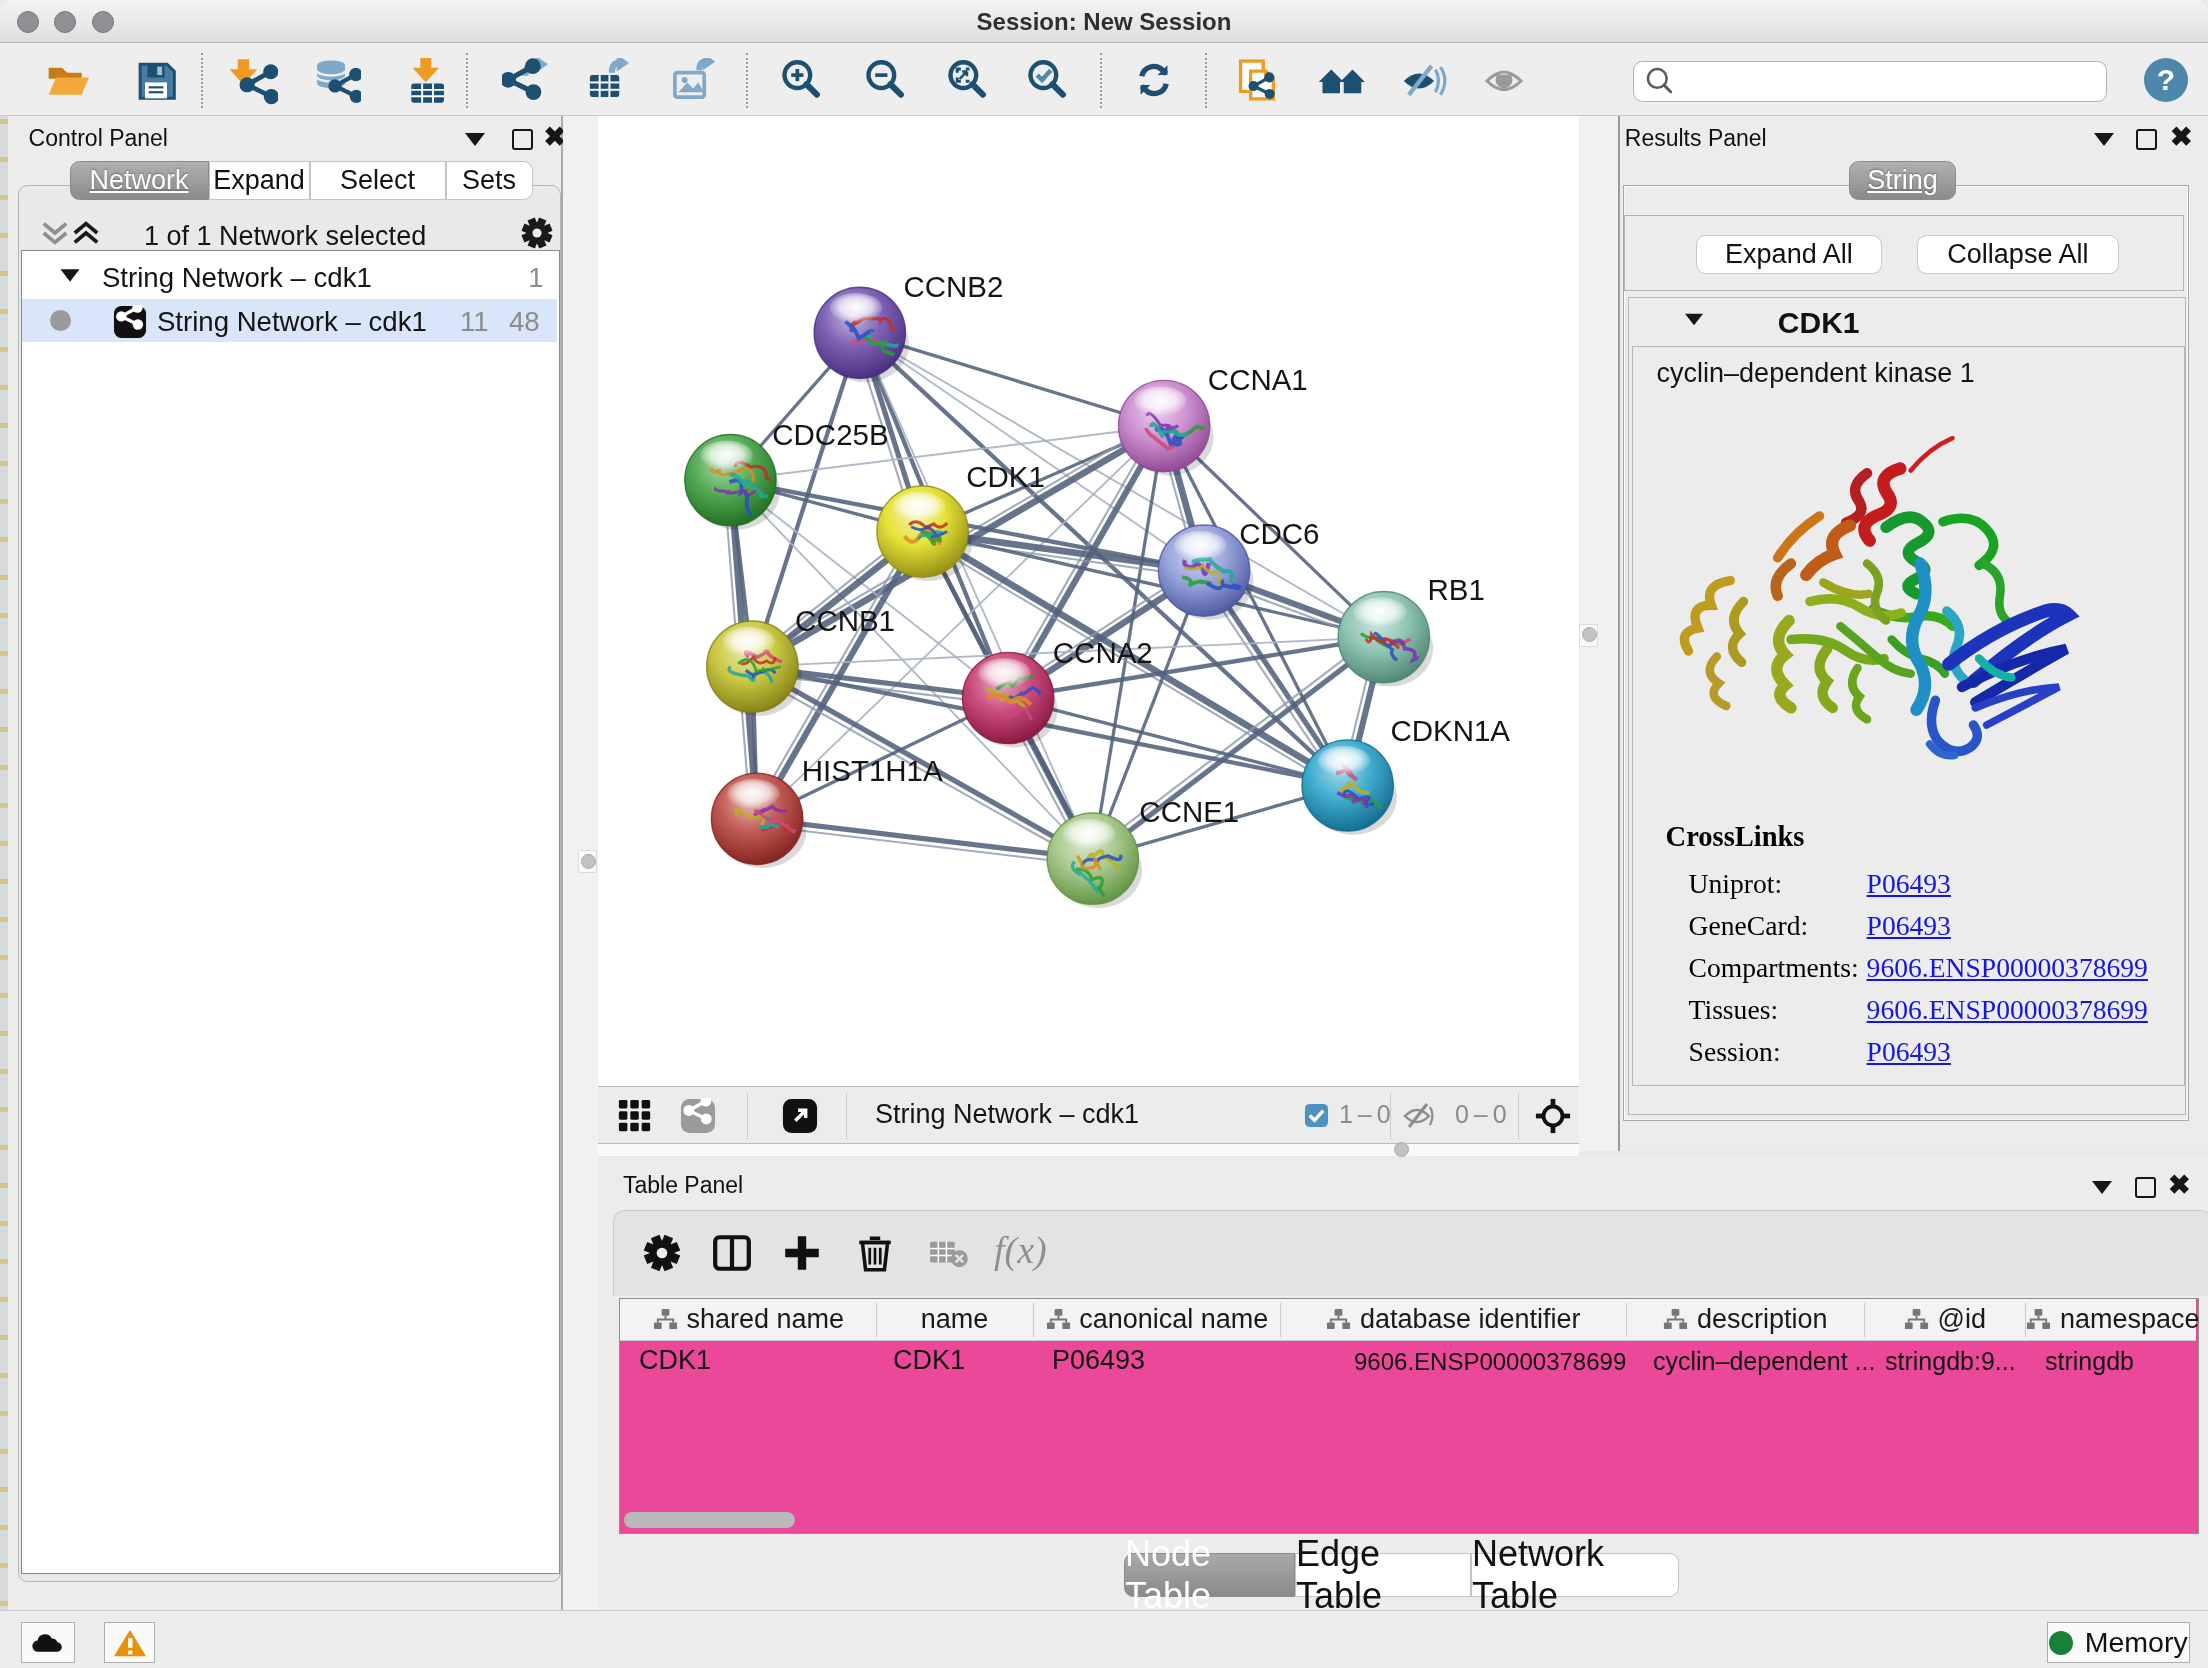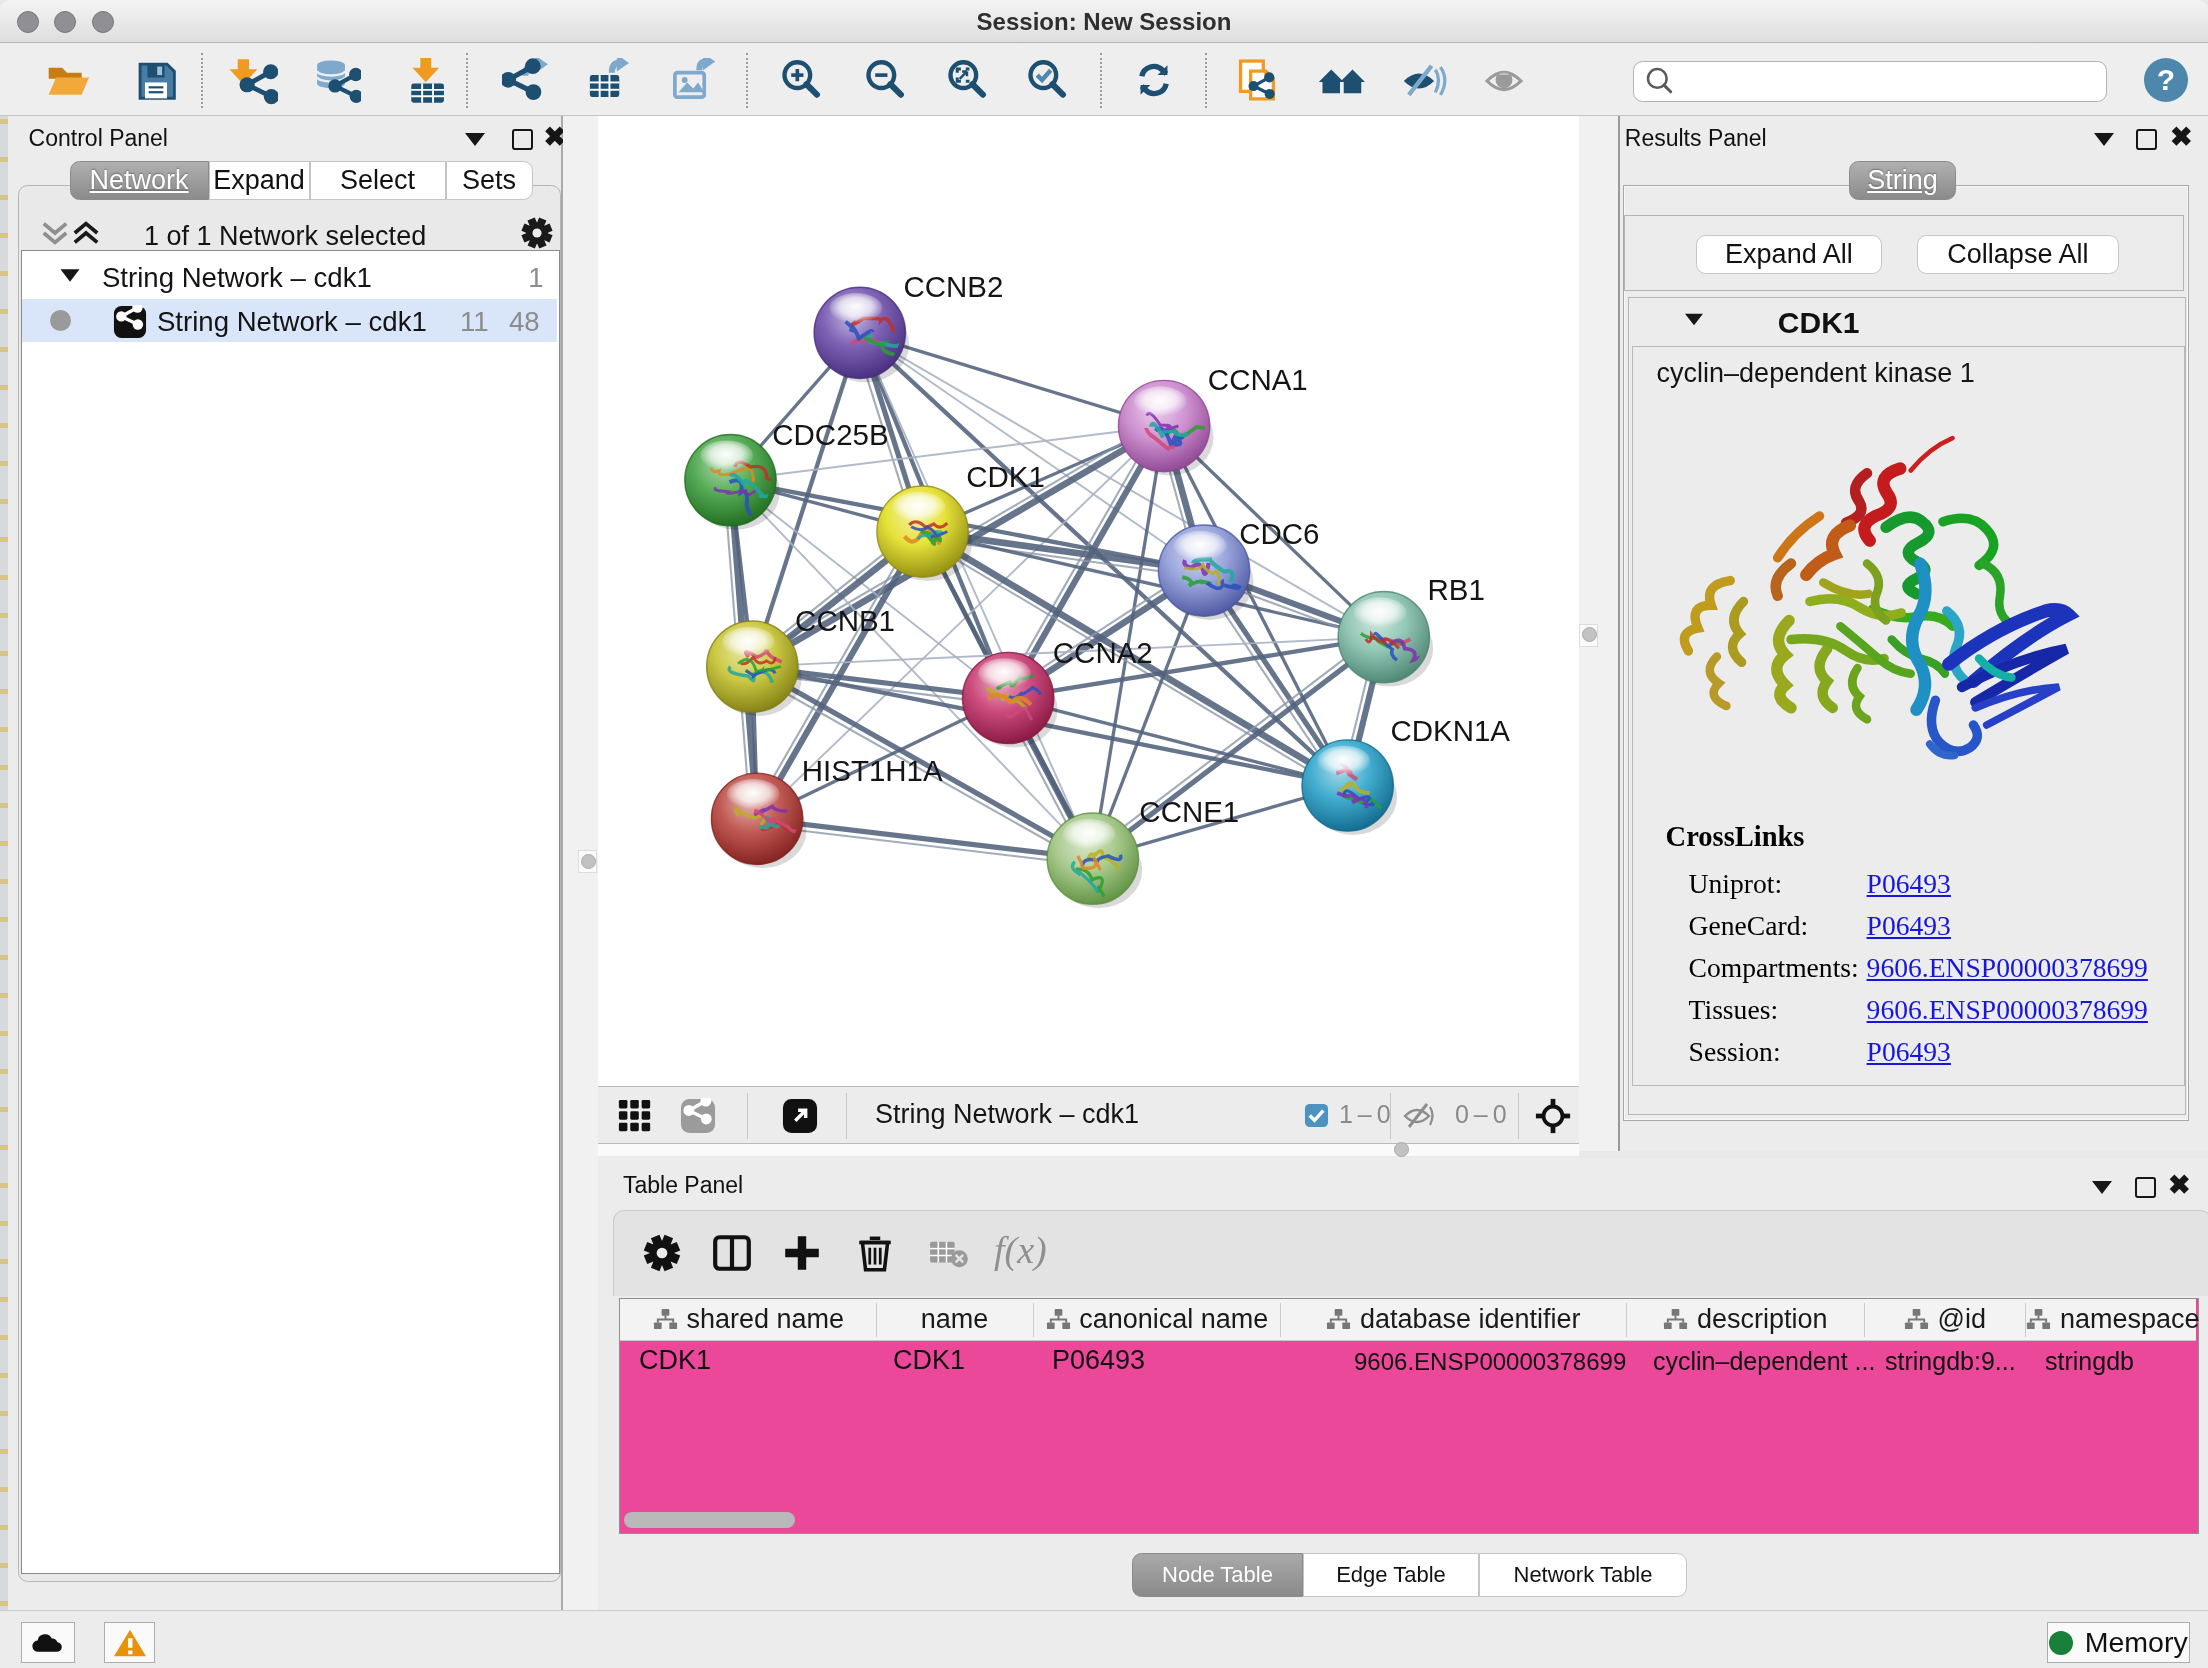--- a/index.html
+++ b/index.html
@@ -78,22 +78,22 @@
   background:#ec4899; border:1.9px solid #8f8f8f; }
 #thead { position:absolute; left:0; top:0; width:1576px; height:42px;
   background:#f3f3f3; border-bottom:1.9px solid #c9c9c9; }
 .th { position:absolute; top:0; height:40px; font-size:27px; color:#1a1a1a;
   display:flex; align-items:center; justify-content:center; }
 .colsep { position:absolute; top:3.8px; height:34px; width:0; border-left:1.9px solid #cccccc; }
 .td { position:absolute; top:46px; font-size:27px; color:#111; }
 #hscroll { position:absolute; left:3.8px; top:213px; width:171px; height:16px;
   background:#b9b9b9; border-radius:8.6px; }
 .btab { position:absolute; top:396px; height:44px; border:1px solid #c4c4c4;
-  background:#fff; font-size:22px; color:#111; display:flex; align-items:center;
-  justify-content:center;margin-left:8px; }
+  background:#fff; font-size:36px; color:#111; display:flex; align-items:center;
+  justify-content:center; }
 .btab.sel { background:linear-gradient(#a9a9a9,#8a8a8a); color:#fff; border-color:#8a8a8a; }
 
 #bb { left:0; top:1610px; width:2208px; height:58px; background:#ececec;
   border-top:1.9px solid #cccccc; }
 .bbtn { position:absolute; top:11.4px; height:41px; background:#fafafa;
   border:1.9px solid #adadad; display:flex; align-items:center; justify-content:center; }
 </style></head>
 <body>
 
 <div id="titlebar" class="abs">

